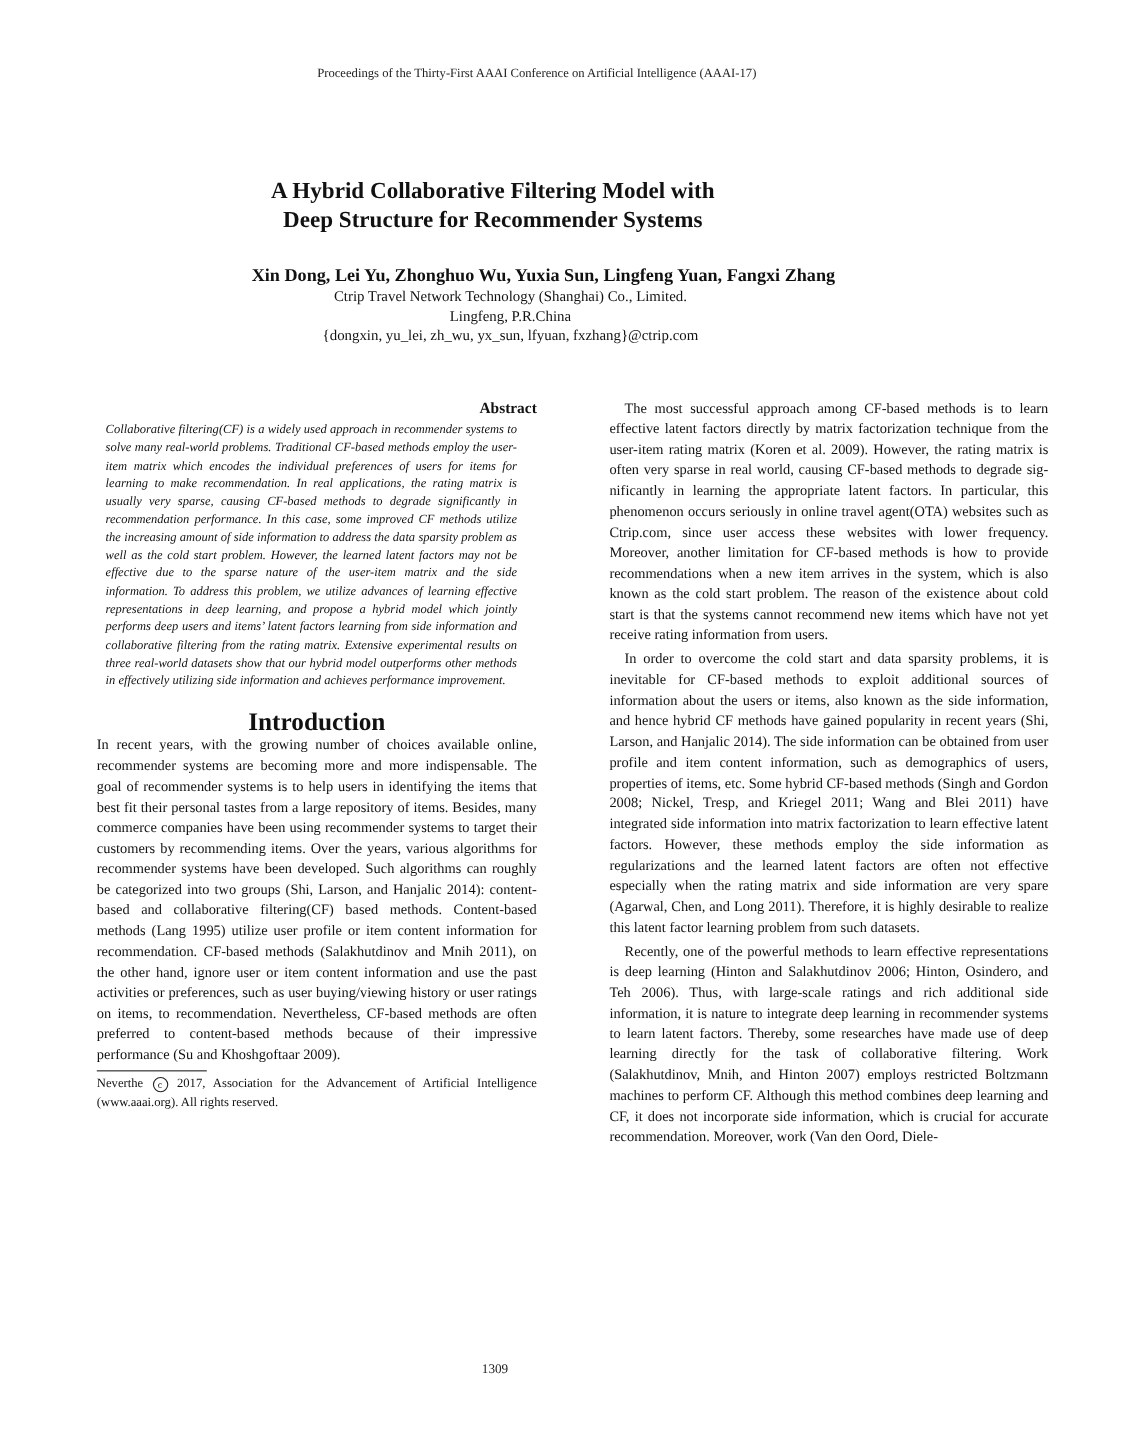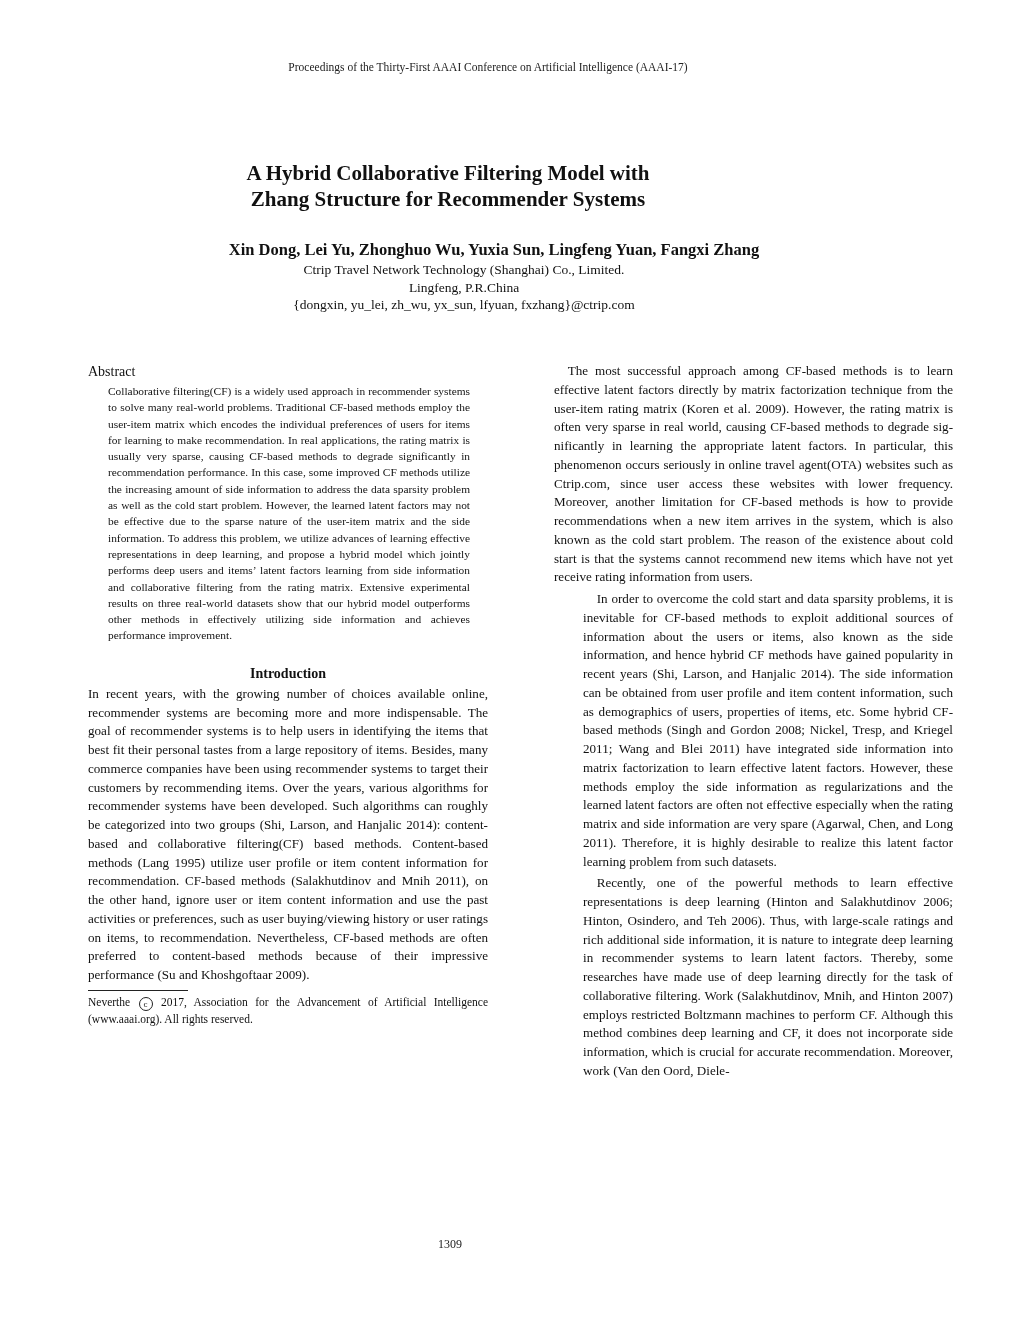--- a/index.html
+++ b/index.html
@@ -11,44 +11,44 @@
            font-weight: bold; font-size: 21px; line-height: 26px; color: #111; }
   .title div { margin: 0; }
   .authors { position: absolute; top: 240px; left: 0; width: 988px; text-align: center;
              font-weight: bold; font-size: 16.5px; line-height: 20px; }
   .affil { position: absolute; top: 261px; left: 0; width: 928px; text-align: center;
            font-size: 13.5px; line-height: 17.5px; }
   .affil div { margin: 0; }
   .col { position: absolute; text-align: justify; }
   .col-left { left: 88px; top: 362px; width: 400px; }
   .col-right { left: 554px; top: 362px; width: 399px; }
-  .abstract-head { text-align: left; font-weight: normal; font-size: 14px; line-height: 20px; margin-bottom: 1px; }
-  .abstract { margin: 0 18px 0 20px; font-size: 11.4px; line-height: 16.3px; text-align: justify;
-              hyphens: manual; }
-  .section-head { text-align: center; font-weight: bold; font-size: 14px; line-height: 22px;
+  .abstract-head { text-align: right; font-weight: bold; font-size: 14px; line-height: 20px; margin-bottom: 1px; }
+  .abstract { margin: 0 18px 0 8px; font-size: 11.4px; line-height: 16.3px; text-align: justify;
+              hyphens: manual; font-style: italic; }
+  .section-head { text-align: center; font-weight: bold; font-size: 23px; line-height: 22px;
                   margin-top: 19px; margin-bottom: 0; }
   .body-p { font-size: 13.1px; line-height: 18.75px; margin: 0; text-align: justify; }
   .body-p.indent { text-indent: 1.05em; }
-  .body-p + .body-p.indent { margin-top: 3px; margin-left: 29px; }
+  .body-p + .body-p.indent { margin-top: 3px; }
   .footnote-rule { width: 100px; height: 0; border-top: 1px solid #222; margin-top: 5px; }
   .footnote { font-size: 11.5px; line-height: 16.5px; margin-top: 3px; text-align: justify; }
   .copy-sym { display: inline-block; width: 12px; height: 12px; border: 1px solid #222;
               border-radius: 50%; font-size: 9px; line-height: 12px; text-align: center;
               vertical-align: -1px; margin: 0 1px; }
   .page-number { position: absolute; top: 1237px; left: 0; width: 900px; text-align: center;
                  font-size: 12px; color: #222; }
 </style>
 </head>
 <body>
 
 <div class="running-head">Proceedings of the Thirty-First AAAI Conference on Artificial Intelligence (AAAI-17)</div>
 
 <div class="title">
   <div>A Hybrid Collaborative Filtering Model with</div>
-  <div>Zhang Structure for Recommender Systems</div>
+  <div>Deep Structure for Recommender Systems</div>
 </div>
 
 <div class="authors">Xin Dong, Lei Yu, Zhonghuo Wu, Yuxia Sun, Lingfeng Yuan, Fangxi Zhang</div>
 
 <div class="affil">
   <div>Ctrip Travel Network Technology (Shanghai) Co., Limited.</div>
   <div>Lingfeng, P.R.China</div>
   <div>{dongxin, yu_lei, zh_wu, yx_sun, lfyuan, fxzhang}@ctrip.com</div>
 </div>
 

